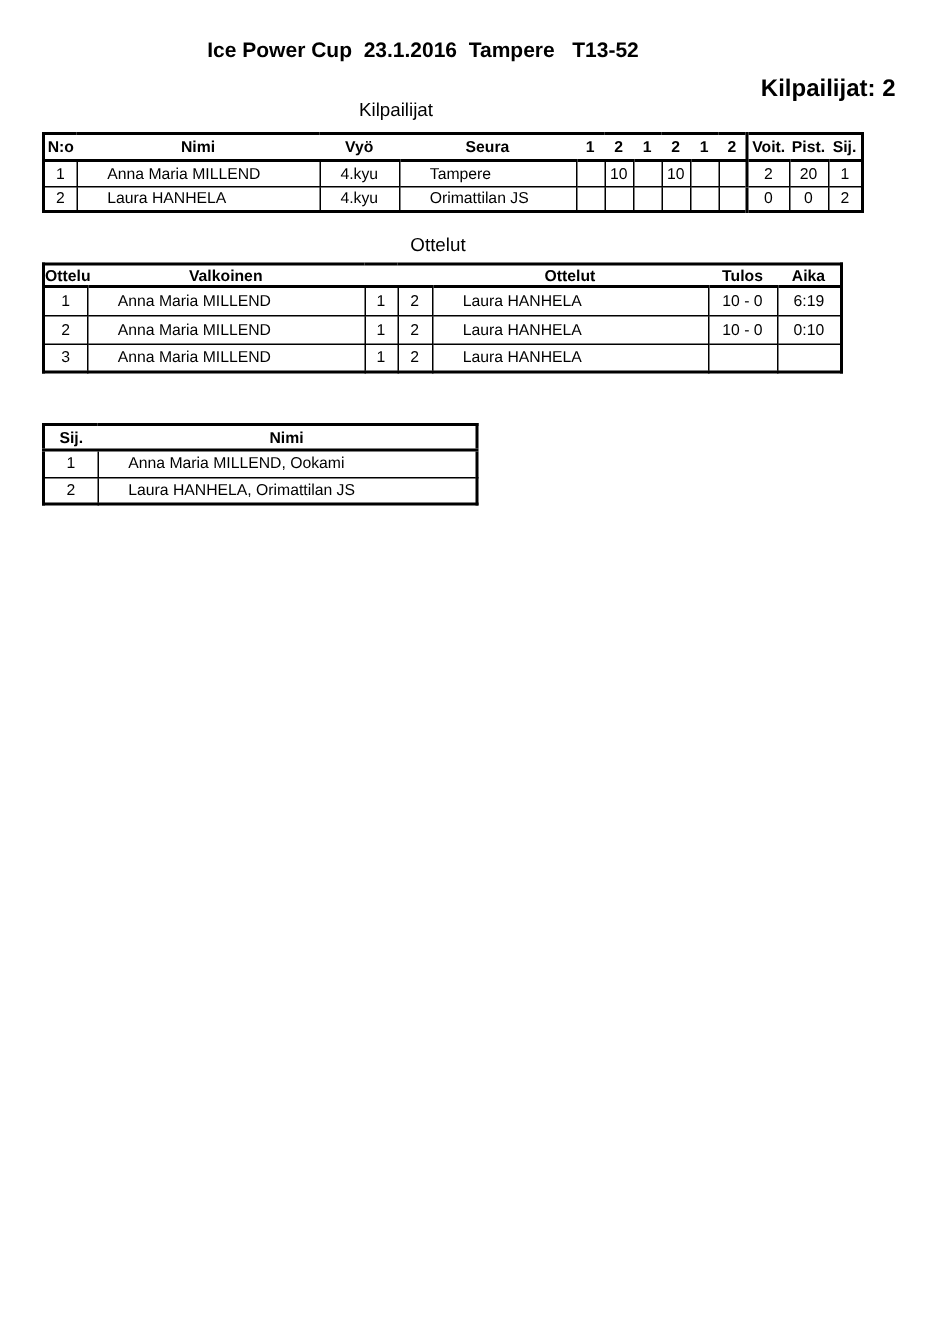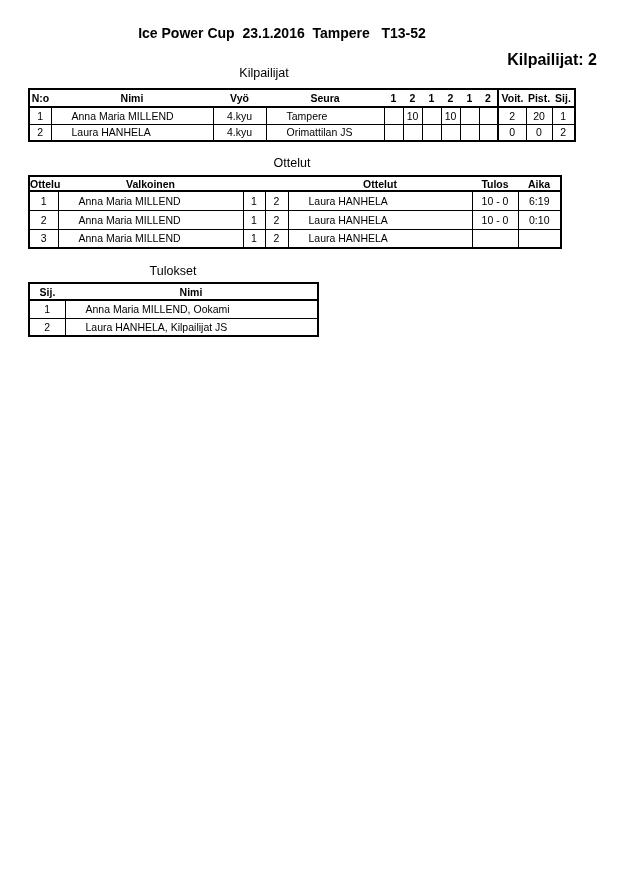--- a/index.html
+++ b/index.html
@@ -200,37 +200,36 @@
         <td class="pl">Anna Maria MILLEND</td>
         <td>1</td>
         <td>2</td>
         <td class="pl">Laura HANHELA</td>
         <td></td>
         <td></td>
       </tr>
     </tbody>
   </table>
 
-  <div class="heading" id="h-tulokset">Tulokset</div>
   <table id="t-tulokset">
     <colgroup>
       <col style="width:36px">
         <col style="width:253px">
     </colgroup>
     <thead>
       <tr class="hr">
         <th>Sij.</th>
         <th>Nimi</th>
       </tr>
     </thead>
     <tbody>
       <tr>
         <td>1</td>
         <td class="pl">Anna Maria MILLEND, Ookami</td>
       </tr>
       <tr>
         <td>2</td>
-        <td class="pl">Laura HANHELA, Kilpailijat JS</td>
+        <td class="pl">Laura HANHELA, Orimattilan JS</td>
       </tr>
     </tbody>
   </table>
 
 </div>
 
 </body></html>

